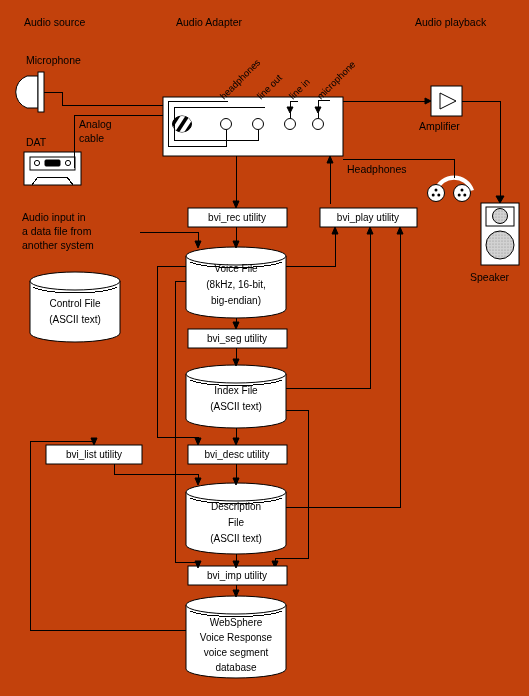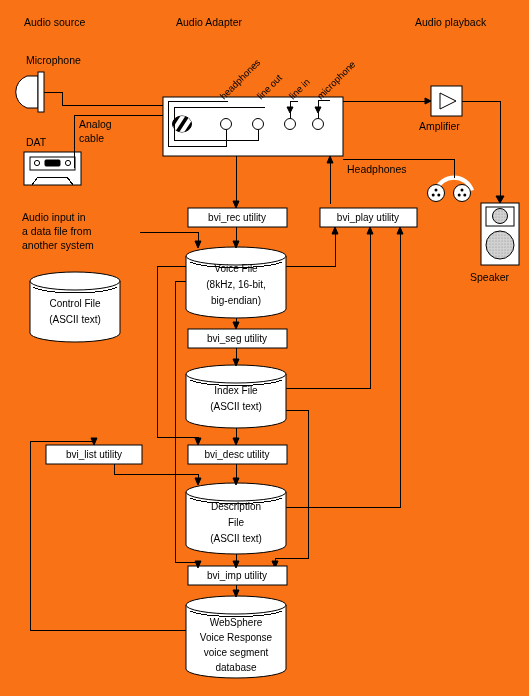--- a/index.html
+++ b/index.html
@@ -4,21 +4,21 @@
 <style>
   html, body {
     margin: 0;
     padding: 0;
     background: #ffffff;
   }
   #diagram-root {
     position: relative;
     width: 529px;
     height: 696px;
-    background: #f97316;
+    background: #c2410c;
     font-family: "Liberation Sans", sans-serif;
     overflow: hidden;
   }
   svg.canvas {
     position: absolute;
     left: 0;
     top: 0;
     width: 529px;
     height: 696px;
   }

